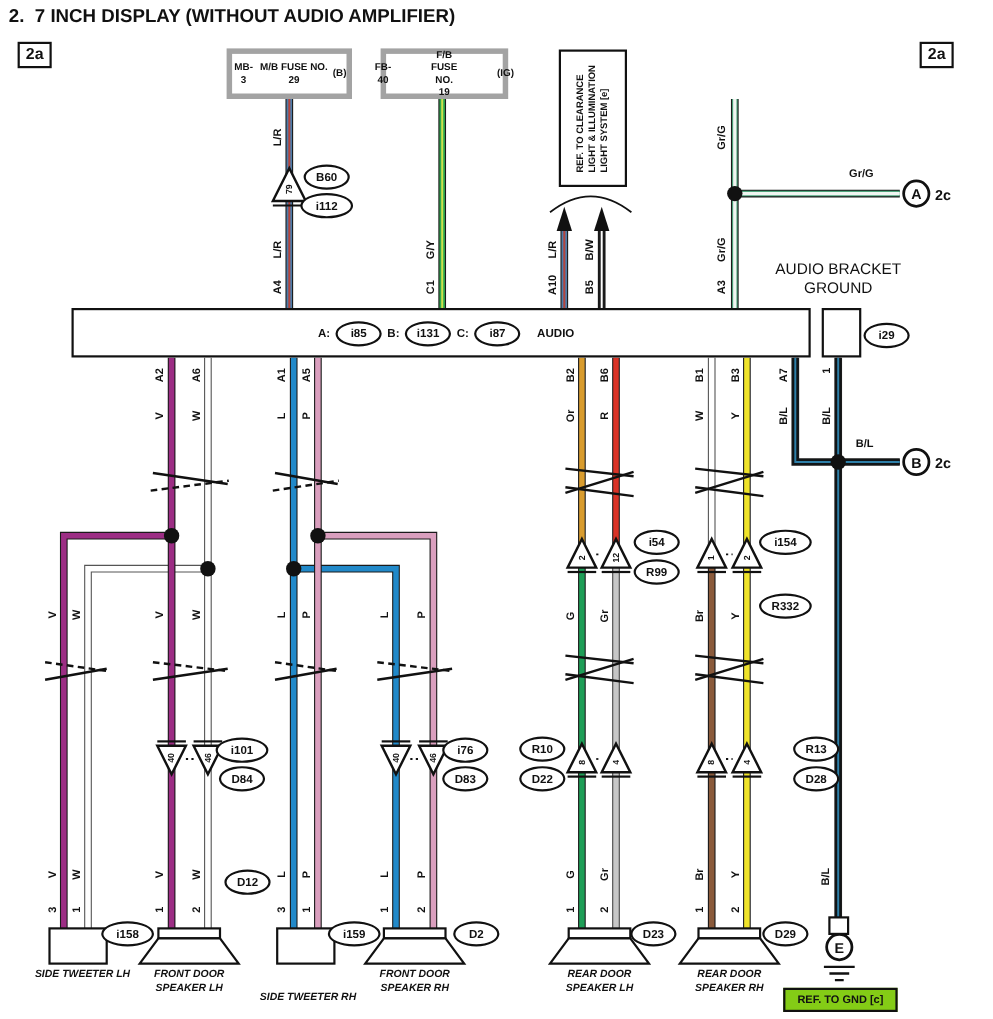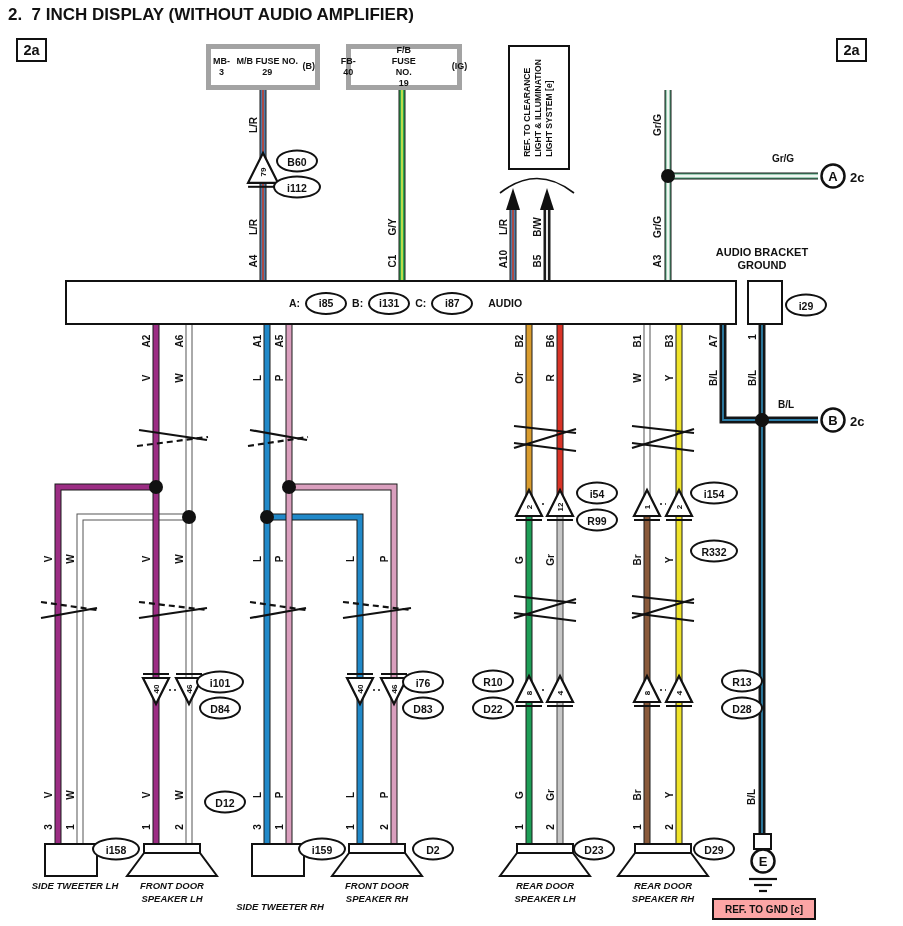--- a/index.html
+++ b/index.html
@@ -27,24 +27,24 @@
   .pageref{position:absolute;border:2px solid #111;width:31px;height:24px;background:#fff;
            display:flex;align-items:center;justify-content:center;font-weight:bold;font-size:14.5px;box-sizing:border-box;}
   #title{position:absolute;left:8px;top:5px;font-weight:bold;font-size:17px;white-space:pre;}
   #clearbox{position:absolute;left:508px;top:45px;width:62px;height:125px;border:2px solid #111;box-sizing:border-box;background:#fff;}
   #clearbox .vtxt{position:absolute;left:50%;top:50%;transform:translate(-50%,-50%) rotate(-90deg);
       font-weight:bold;font-size:8.6px;line-height:1.3;white-space:nowrap;text-align:left;}
   #audiorow{position:absolute;left:289px;top:291px;height:24px;display:flex;align-items:center;gap:5px;
       font-weight:bold;font-size:10.5px;}
   #audiorow .oval{position:static;transform:none;}
   #audiolabel{margin-left:10px;}
-  #bracketlbl{position:absolute;left:762px;top:246px;transform:translateX(-50%);width:140px;
-      text-align:center;font-weight:bold;font-size:11px;line-height:1.2;}
+  #bracketlbl{position:absolute;left:762px;top:236px;transform:translateX(-50%);width:140px;
+      text-align:center;font-weight:normal;font-size:14px;line-height:1.2;}
   #refgnd{position:absolute;left:712px;top:898px;width:104px;height:22px;border:2px solid #111;box-sizing:border-box;
-      display:flex;align-items:center;justify-content:center;font-weight:bold;font-size:10px;background:#fca5a5;}
+      display:flex;align-items:center;justify-content:center;font-weight:bold;font-size:10px;background:#84cc16;}
   .complbl{position:absolute;transform:translateX(-50%);text-align:center;font-weight:bold;
       font-size:9.5px;line-height:13px;white-space:nowrap;font-style:italic;}
 </style>
 </head>
 <body>
 
 <div id="stage">
 
   <svg id="wires" width="903" height="926" viewBox="0 0 903 926">
 

